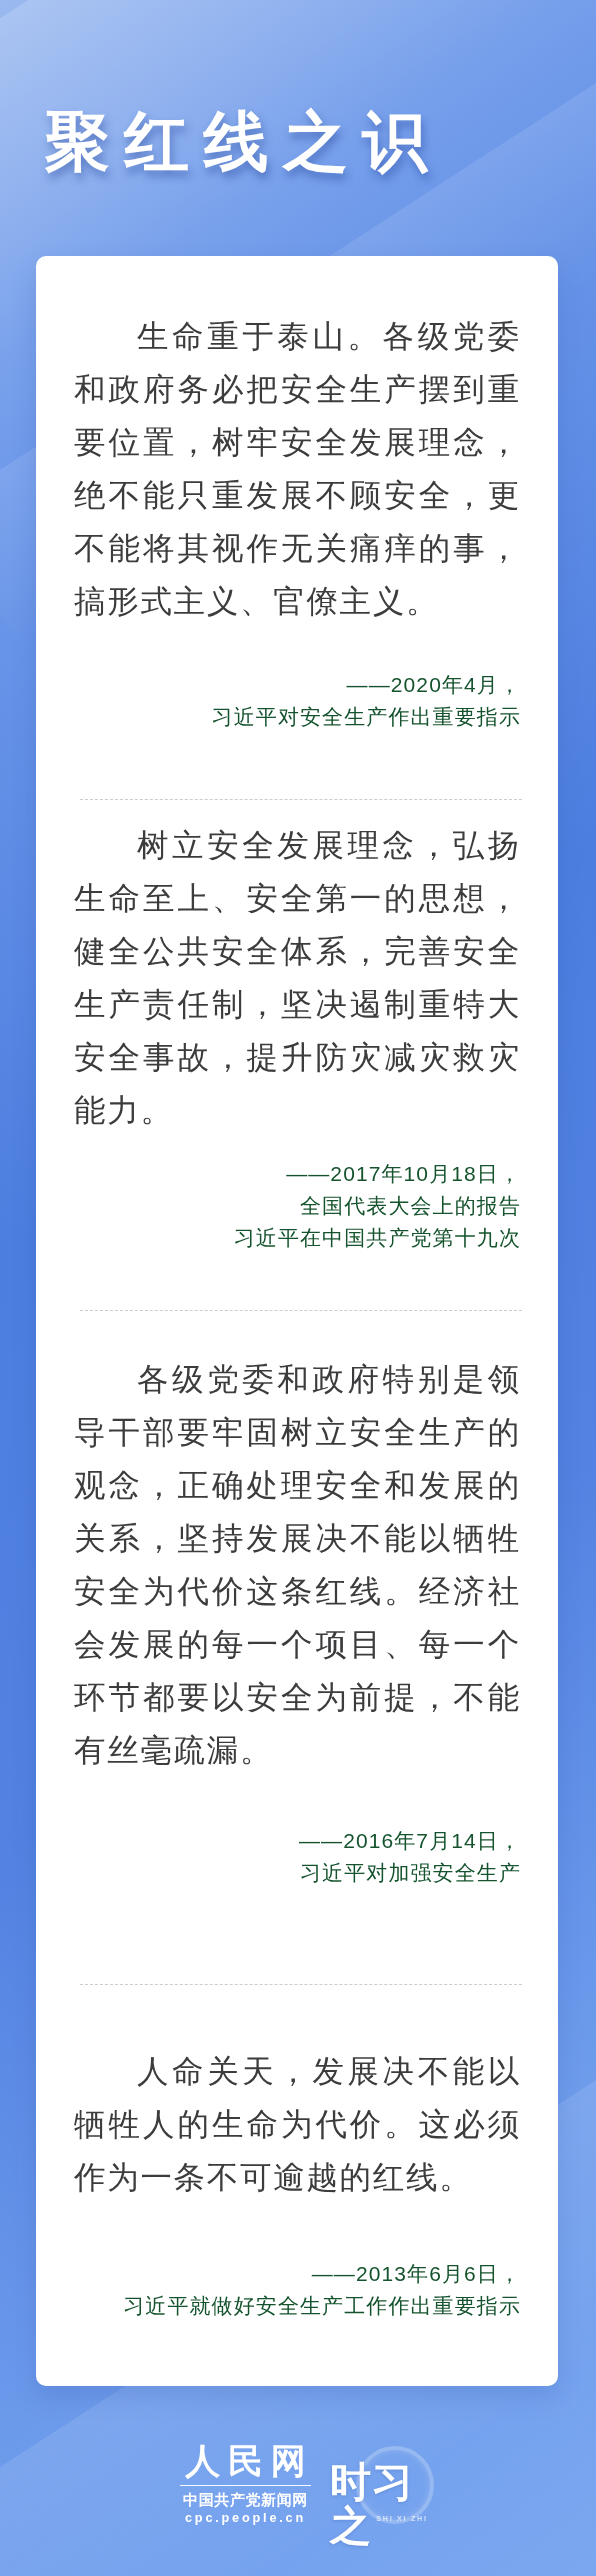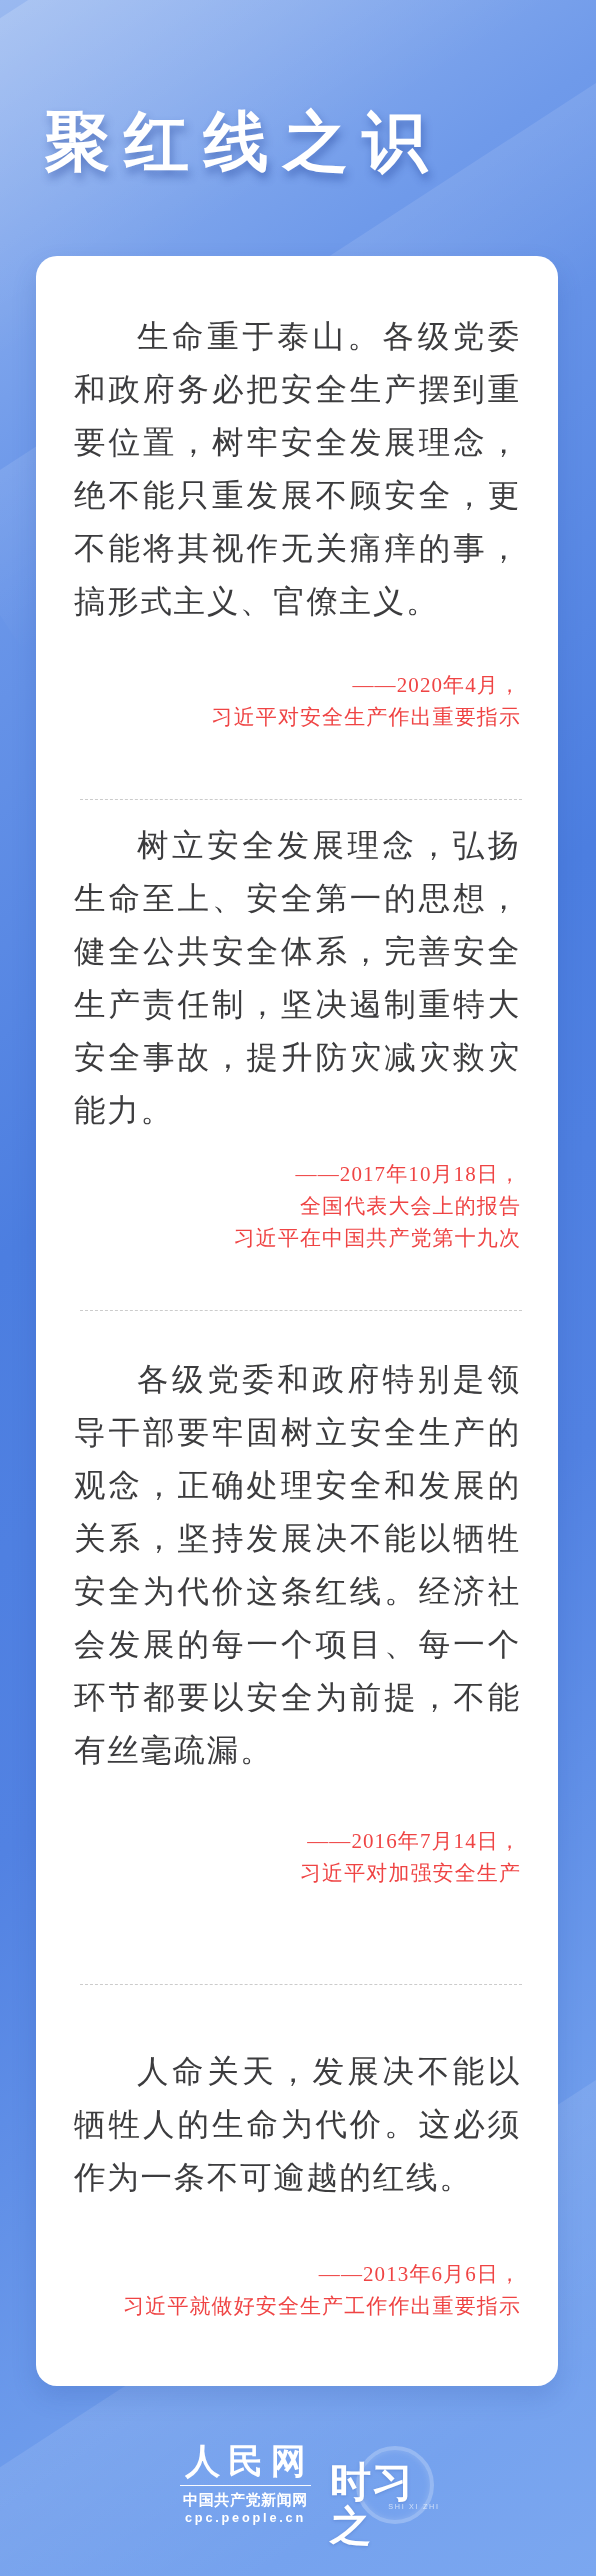--- a/index.html
+++ b/index.html
@@ -27,34 +27,33 @@
   .poster-title{
     position:absolute;top:93px;left:0;width:472px;height:99px;
     margin:0;text-align:center;
     font-size:65px;line-height:99px;font-weight:900;
     letter-spacing:14.4px;text-indent:14.4px;color:#ffffff;
     font-family:"Liberation Serif","DejaVu Serif",serif;
     text-shadow:2.2px 5.5px 8.8px rgba(30,62,148,.45);
   }
   .quote-card{
     position:absolute;left:36px;top:256px;width:522px;height:2130px;
-    background:#ffffff;border-radius:21px;
+    background:#ffffff;border-radius:10px;
     box-shadow:0 11px 25px rgba(38,70,155,.18);
-    font-family:Liberation Serif, serif;
   }
   .qtext{
     position:absolute;left:38px;width:447px;margin:0;
     font-size:31.5px;line-height:53px;letter-spacing:1.7px;
     color:#3c3c3e;text-indent:2em;
     text-align:justify;text-justify:inter-character;word-break:break-all;
   }
   .attr{
     position:absolute;left:38px;width:447px;
     font-size:21px;line-height:32px;letter-spacing:1.1px;
-    color:#ef4444;text-align:right;
+    color:#14532d;text-align:right;
   }
   .divider{
     position:absolute;left:44px;width:442px;height:0;
     border-top:1.1px dashed #cccccc;
   }
   
   .footer{position:absolute;left:0;top:2441px;width:528px;height:110px;}
   .pd-block{position:absolute;left:176px;top:0;width:139px;text-align:center;color:#ffffff;}
   .pd-script{
     margin:0;font-size:35px;line-height:41px;font-weight:700;
@@ -70,22 +69,22 @@
     border:4.4px solid rgba(255,255,255,.24);
     box-shadow:inset 0 0 7.7px rgba(255,255,255,.18);
   }
   .sxz-name{
     position:absolute;left:0;top:12px;width:116px;margin:3px;
     font-size:41px;line-height:44px;font-weight:900;letter-spacing:1.1px;
     font-family:"Liberation Serif","DejaVu Serif",serif;
     text-shadow:0 1.1px 3.3px rgba(40,70,150,.25);
   }
   .sxz-latin{
-    position:absolute;right:3.3px;top:57px;margin:0;
-    font-size:7.2px;letter-spacing:1.7px;color:rgba(255,255,255,.65);font-weight:400;
+    position:absolute;right:3.3px;top:57px;margin:12px;
+    font-size:7.2px;letter-spacing:1.7px;color:rgba(255,255,255,.65);font-weight:700;
   }
 </style>
 </head>
 <body>
 
 <div class="canvas">
 
   <div class="streak streak-a"></div>
   <div class="streak streak-b"></div>
   <div class="streak streak-c"></div>

